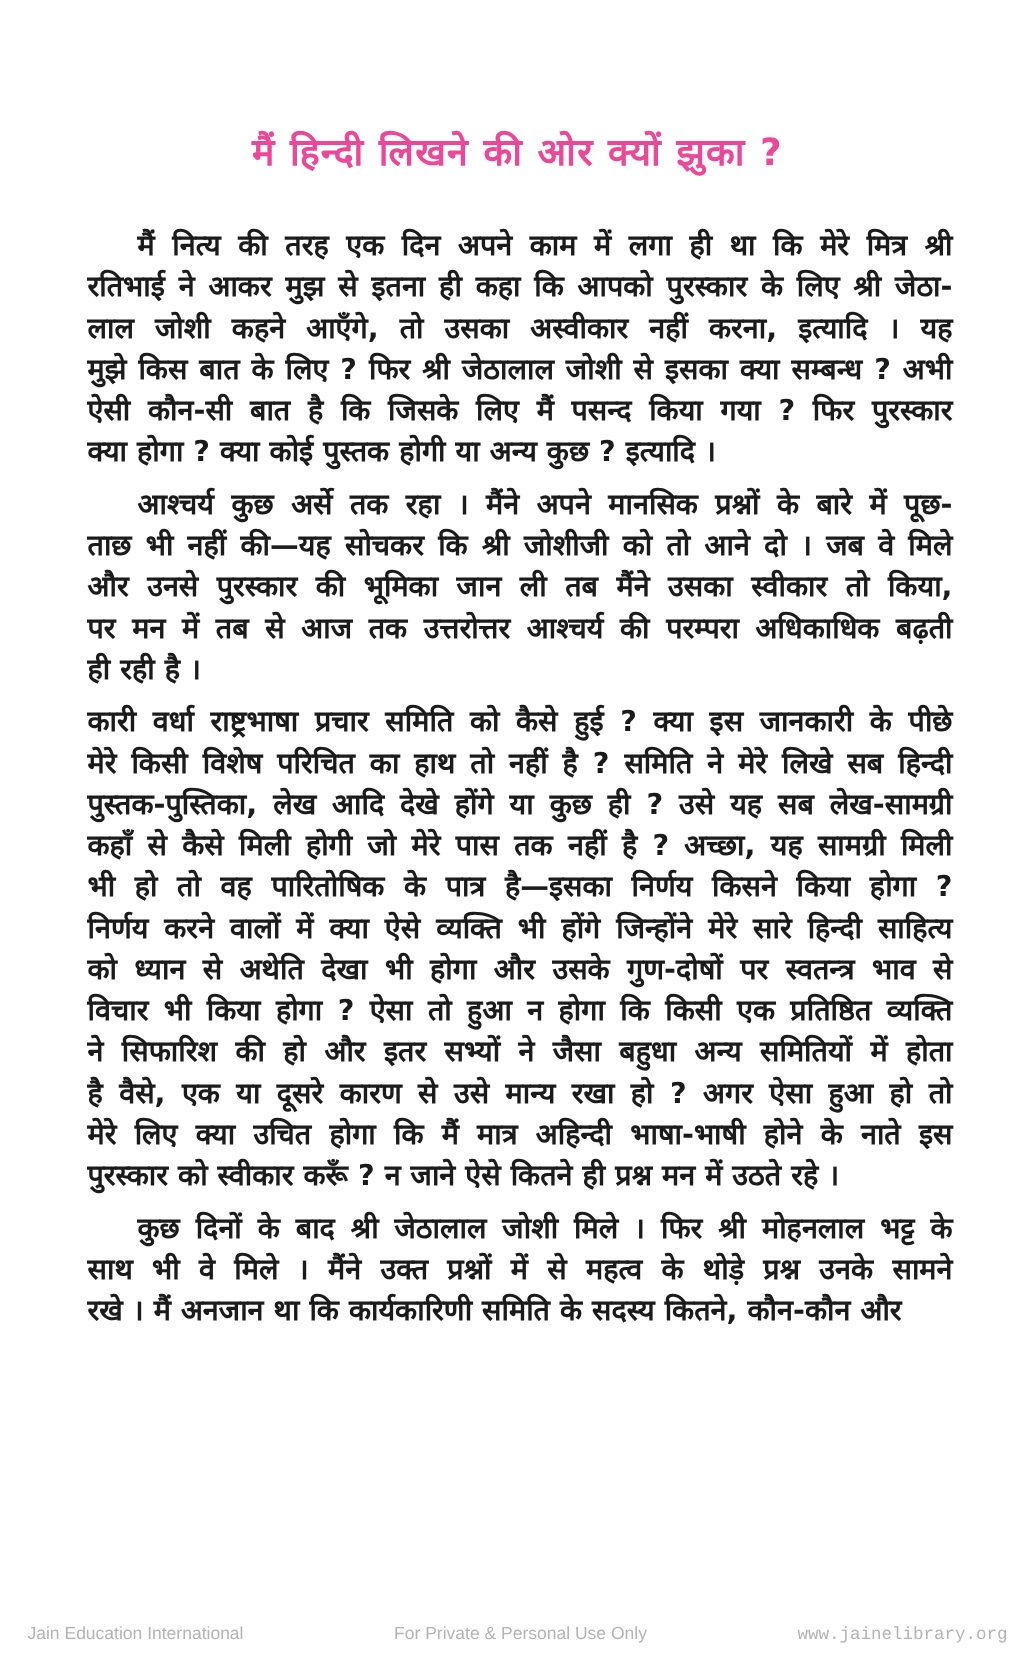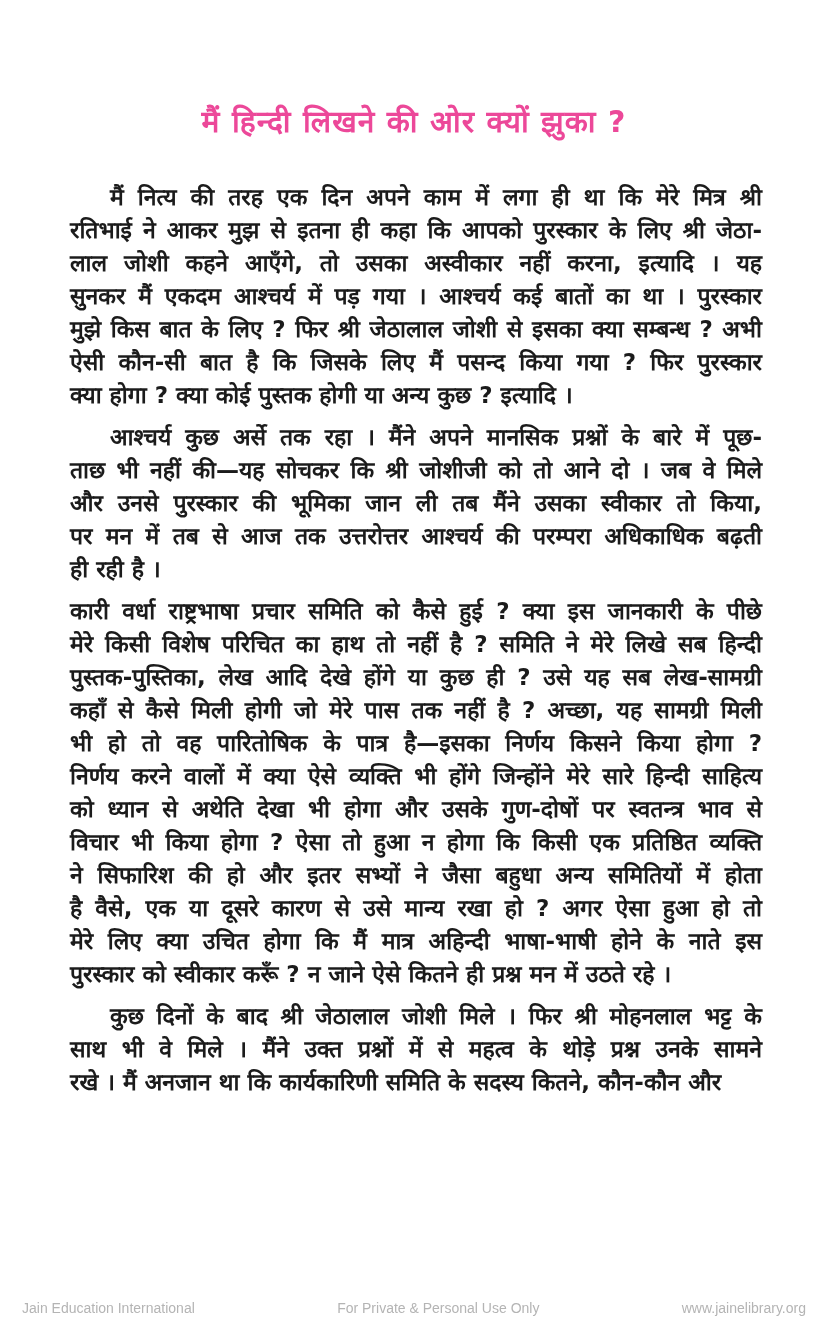--- a/index.html
+++ b/index.html
@@ -59,35 +59,34 @@
     bottom: 22px;
     display: flex;
     justify-content: space-between;
     align-items: baseline;
     font-family: "Liberation Sans", sans-serif;
     font-size: 14px;
     color: #b4b4b4;
     font-weight: normal;
   }
   .footer .center { text-align: center; }
-  .footer .right  { text-align: right; }
+  .footer .right  { text-align: right; font-family: Liberation Mono, monospace; }
 </style>
 </head>
 <body>
 
 <div class="page">
 
   <h1 class="title">मैं हिन्दी लिखने की ओर क्यों झुका ?</h1>
 
   <div class="body-text">
       <p class="para">
         <span class="line first">मैं नित्य की तरह एक दिन अपने काम में लगा ही था कि मेरे मित्र श्री</span>
         <span class="line">रतिभाई ने आकर मुझ से इतना ही कहा कि आपको पुरस्कार के लिए श्री जेठा-</span>
         <span class="line">लाल जोशी कहने आएँगे, तो उसका अस्वीकार नहीं करना, इत्यादि । यह</span>
-        <span class="line">सुनकर मैं एकदम आश्चर्य में पड़ गया । आश्चर्य कई बातों का था ।  पुरस्कार</span>
         <span class="line">मुझे किस बात के लिए ? फिर श्री जेठालाल जोशी से इसका क्या सम्बन्ध ? अभी</span>
         <span class="line">ऐसी कौन-सी बात है कि जिसके लिए मैं पसन्द किया गया ?  फिर पुरस्कार</span>
         <span class="line last">क्या होगा ? क्या कोई पुस्तक होगी या अन्य कुछ ? इत्यादि ।</span>
       </p>
       <p class="para">
         <span class="line first">आश्चर्य कुछ अर्से तक रहा । मैंने अपने मानसिक प्रश्नों के बारे में  पूछ-</span>
         <span class="line">ताछ भी नहीं की—यह सोचकर कि श्री जोशीजी को तो आने दो । जब वे मिले</span>
         <span class="line">और उनसे पुरस्कार की भूमिका जान ली तब मैंने उसका स्वीकार तो किया,</span>
         <span class="line">पर मन में तब से आज तक उत्तरोत्तर आश्चर्य की परम्परा अधिकाधिक बढ़ती</span>
         <span class="line last">ही रही है ।</span>

